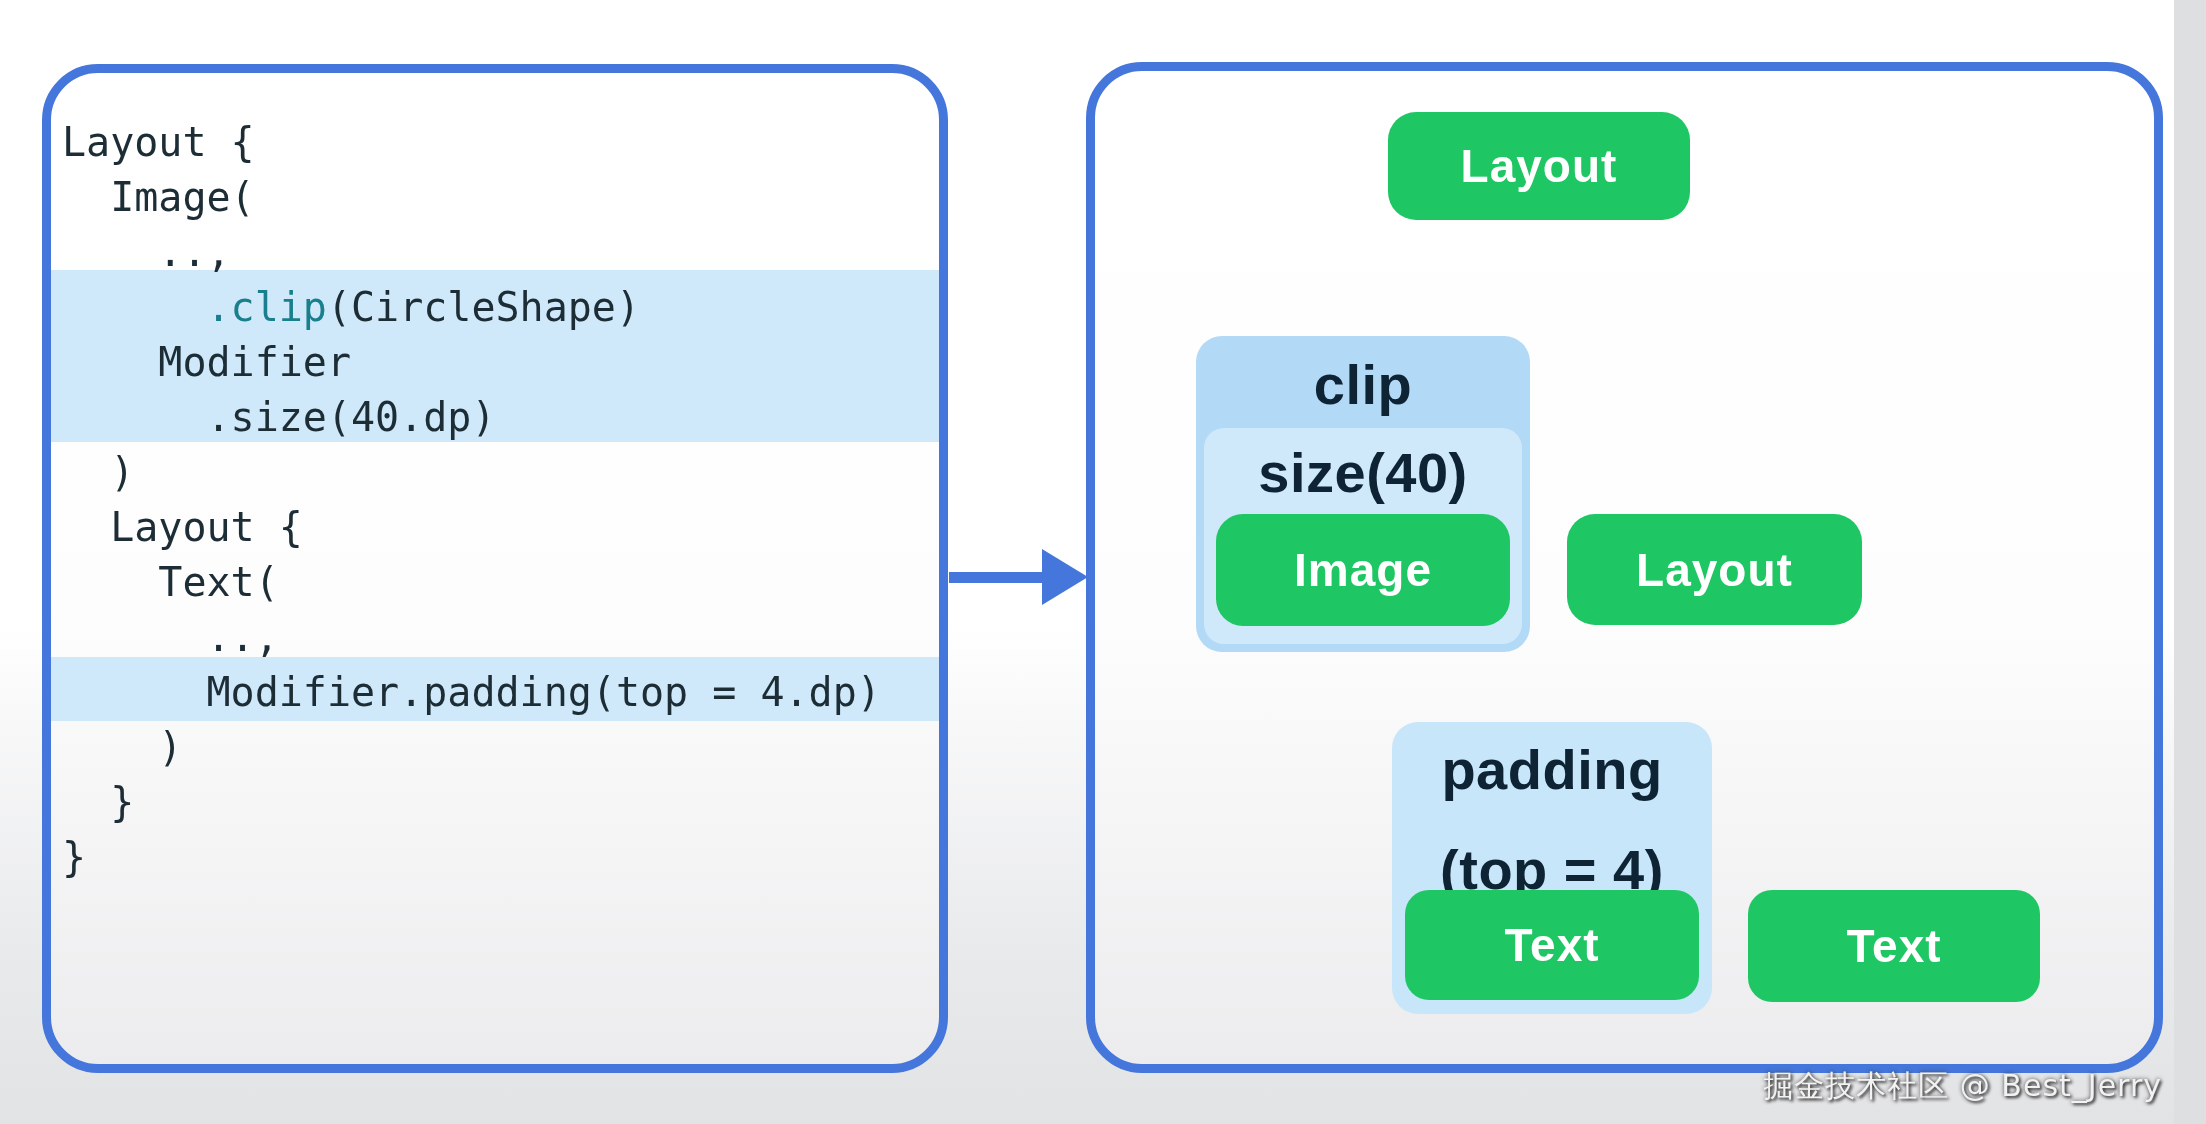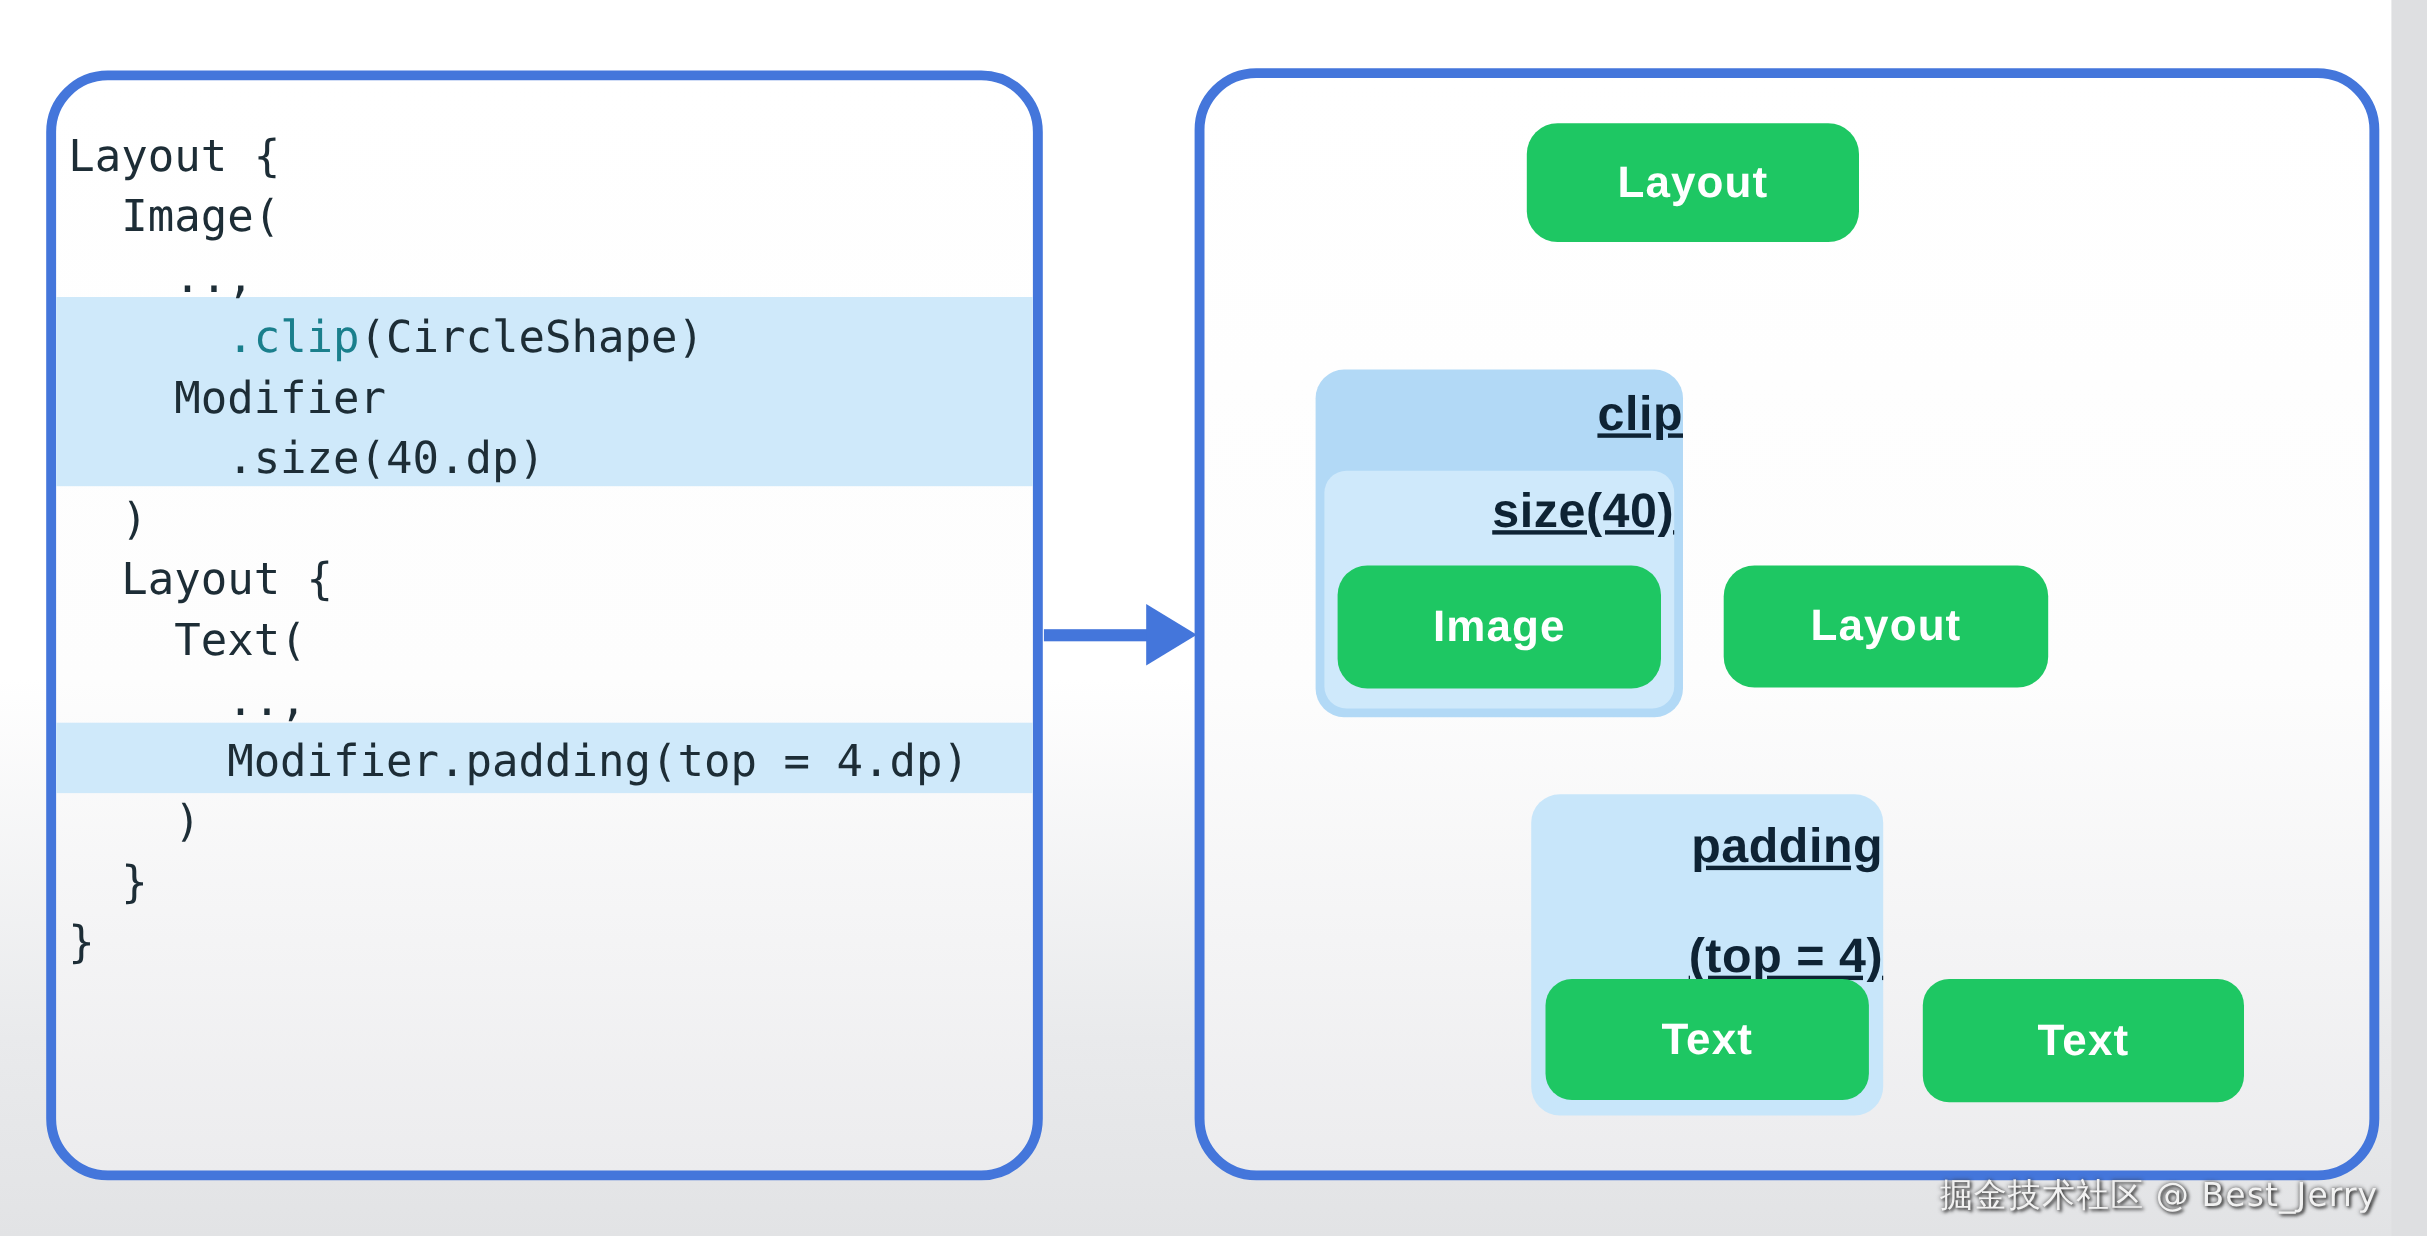--- a/index.html
+++ b/index.html
@@ -42,37 +42,37 @@
   .accent{color:var(--teal_accent);}
   
   .arrow-line{position:absolute;left:949px;top:572px;width:100px;height:11px;background:var(--blue_border);}
   .arrow-head{position:absolute;left:1042px;top:549px;width:0;height:0;
     border-left:46px solid var(--blue_border);border-top:28px solid transparent;border-bottom:28px solid transparent;}
   
   svg.edges{position:absolute;left:0;top:0;pointer-events:none;}
   .gnode{
     position:absolute;background:var(--green_node);border-radius:28px;
     display:flex;align-items:center;justify-content:center;
-    color:var(--white_text);font-weight:700;font-size:40px;letter-spacing:1px;
+    color:var(--white_text);font-weight:700;font-size:46px;letter-spacing:1px;
   }
   .node-root{left:1388px;top:112px;width:302px;height:108px;}
   .node-layout2{left:1567px;top:514px;width:295px;height:111px;}
   .node-text-right{left:1748px;top:890px;width:292px;height:112px;border-radius:24px;}
   .box-clip{position:absolute;left:1196px;top:336px;width:334px;height:316px;border-radius:26px;background:var(--clip_blue);}
   .box-clip .blue-label{margin-top:16px;}
   .box-size{position:absolute;left:8px;top:92px;width:318px;height:216px;border-radius:20px;background:var(--size_blue);}
   .box-size .blue-label{margin-top:12px;}
   .node-image{position:absolute;left:12px;top:86px;width:294px;height:112px;border-radius:27px;}
   .box-padding{position:absolute;left:1392px;top:722px;width:320px;height:292px;border-radius:26px;background:var(--pad_blue);}
   .box-padding .blue-label{line-height:56px;margin-top:44px;}
   .box-padding .blue-label:first-child{margin-top:20px;}
   .node-text-left{position:absolute;left:13px;bottom:14px;width:294px;height:110px;border-radius:24px;}
   .blue-label{
-    display:block;text-align:right;color:var(--label_ink);
-    font-weight:700;font-size:44px;letter-spacing:.5px;text-decoration:underline;
+    display:block;text-align:center;color:var(--label_ink);
+    font-weight:700;font-size:56px;letter-spacing:.5px;
   }
   
   .watermark{
     position:absolute;right:12px;top:1066px;font-size:30px;color:#f2f2f2;letter-spacing:1px;
     text-shadow:0 0 4px rgba(60,60,60,.95),2px 2px 3px rgba(40,40,40,.85);
     font-family:"DejaVu Sans","Liberation Sans",sans-serif;
   }
 </style>
 </head>
 <body>

